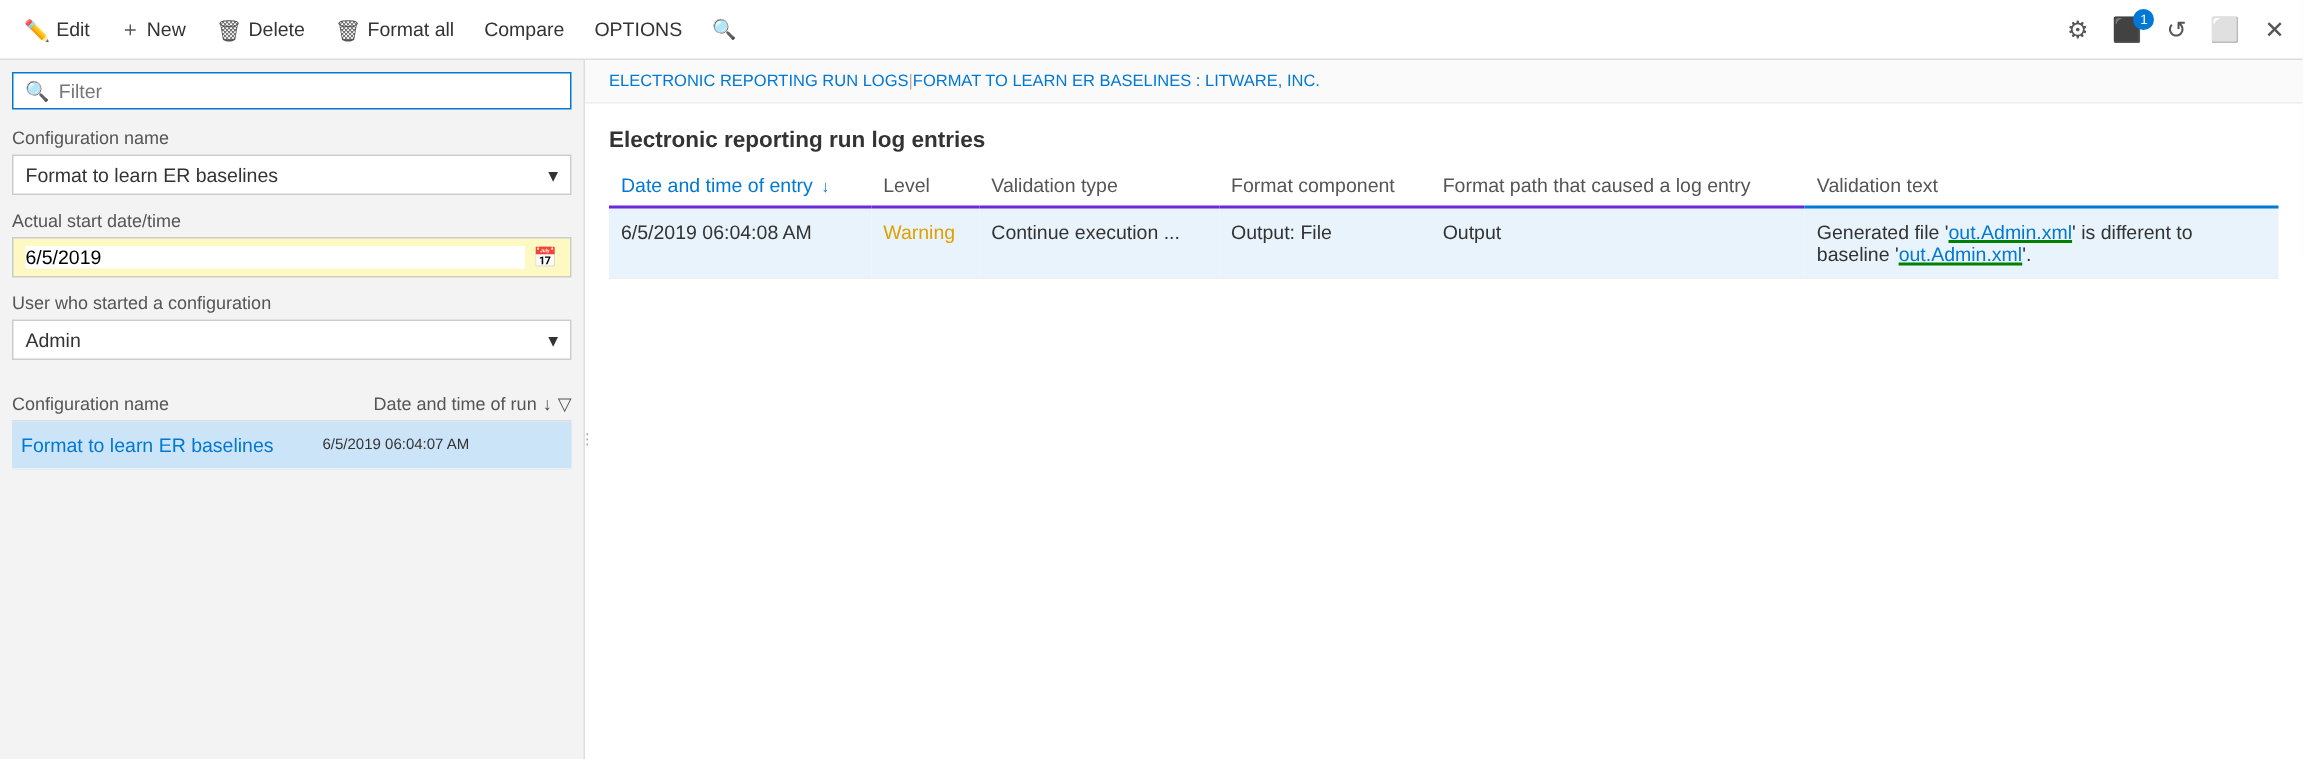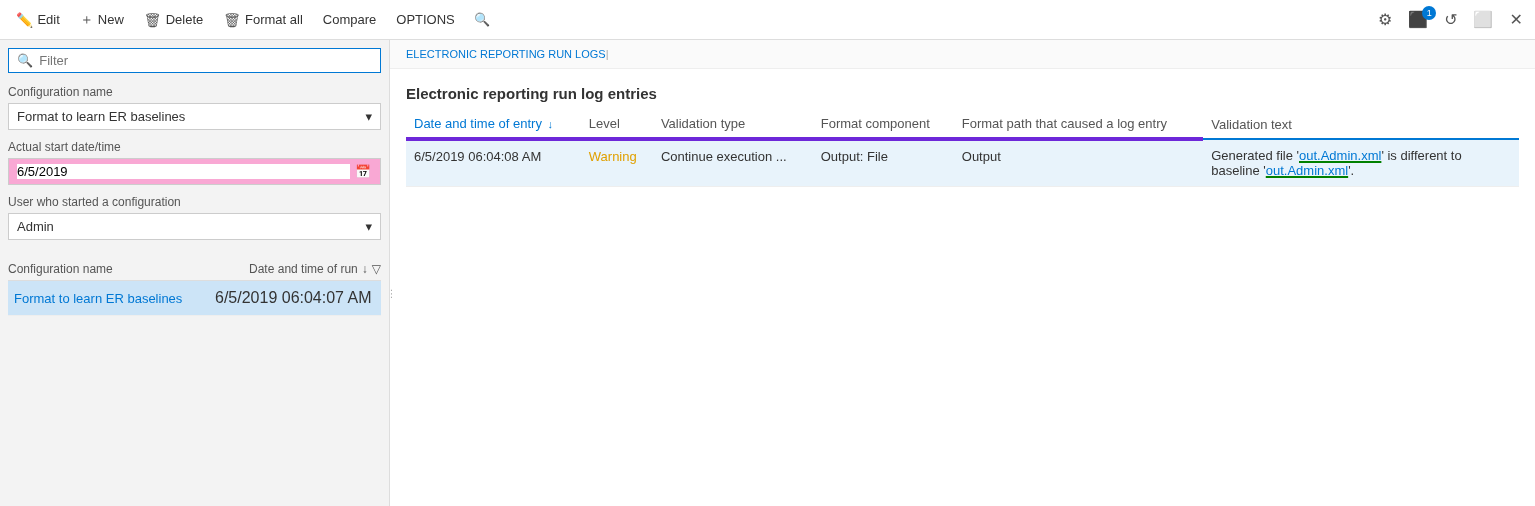--- a/index.html
+++ b/index.html
@@ -76,21 +76,21 @@
       justify-content: space-between;
       background: #fff;
       border: 1px solid #ccc;
       padding: 5px 8px;
       cursor: pointer;
       font-size: 13px;
     }
     .field-input-row {
       display: flex;
       align-items: center;
-      background: #f9a8d4;
+      background: #fef9c3;
       border: 1px solid #ccc;
       padding: 5px 8px;
       font-size: 13px;
       gap: 6px;
     }
     .field-input-row input {
       border: none;
       outline: none;
       font-size: 13px;
       flex: 1;
@@ -110,21 +110,21 @@
     .list-header-col2 { width: 160px; display: flex; align-items: center; gap: 4px; justify-content: flex-end; }
     .list-row {
       display: flex;
       align-items: center;
       padding: 8px 6px;
       border-bottom: 1px solid #eee;
       cursor: pointer;
     }
     .list-row.selected { background: #cce4f7; }
     .list-row-col1 { flex: 1; color: #0078d4; font-size: 13px; }
-    .list-row-col2 { width: 160px; font-size: 16px; }
+    .list-row-col2 { width: 160px; font-size: 10px; }
 
     
     .drag-handle {
       position: absolute;
       left: 388px;
       top: 40px;
       bottom: 0;
       width: 6px;
       display: flex;
       align-items: center;
@@ -171,21 +171,21 @@
     .log-table {
       width: 100%;
       border-collapse: collapse;
       font-size: 13px;
     }
     .log-table th {
       text-align: left;
       font-weight: 400;
       color: #555;
       padding: 6px 8px;
-      border-bottom: 4px solid #6d28d9;
+      border-bottom: 2px solid #6d28d9;
       white-space: nowrap;
     }
     .log-table th.active-col { color: #0078d4; cursor: pointer; }
     .log-table th .sort-icon { font-size: 11px; margin-left: 2px; }
     .log-table td {
       padding: 8px 8px;
       border-bottom: 1px solid #eee;
       vertical-align: top;
     }
     .log-table tr.selected-row td { background: #e8f3fb; }
@@ -289,20 +289,21 @@
 
   <div class="drag-handle">
     <span class="drag-dots">⋮</span>
   </div>
 
   <div class="right-panel">
 
     <div class="breadcrumb">
       <span>ELECTRONIC REPORTING RUN LOGS</span>
       <span style="color:#aaa;">|</span>
+      <span>FORMAT TO LEARN ER BASELINES : LITWARE, INC.</span>
     </div>
 
     <div class="content-area">
       <div class="section-title">Electronic reporting run log entries</div>
 
       <table class="log-table">
         <thead>
           <tr>
             <th class="active-col">
               <span>Date and time of entry</span>

